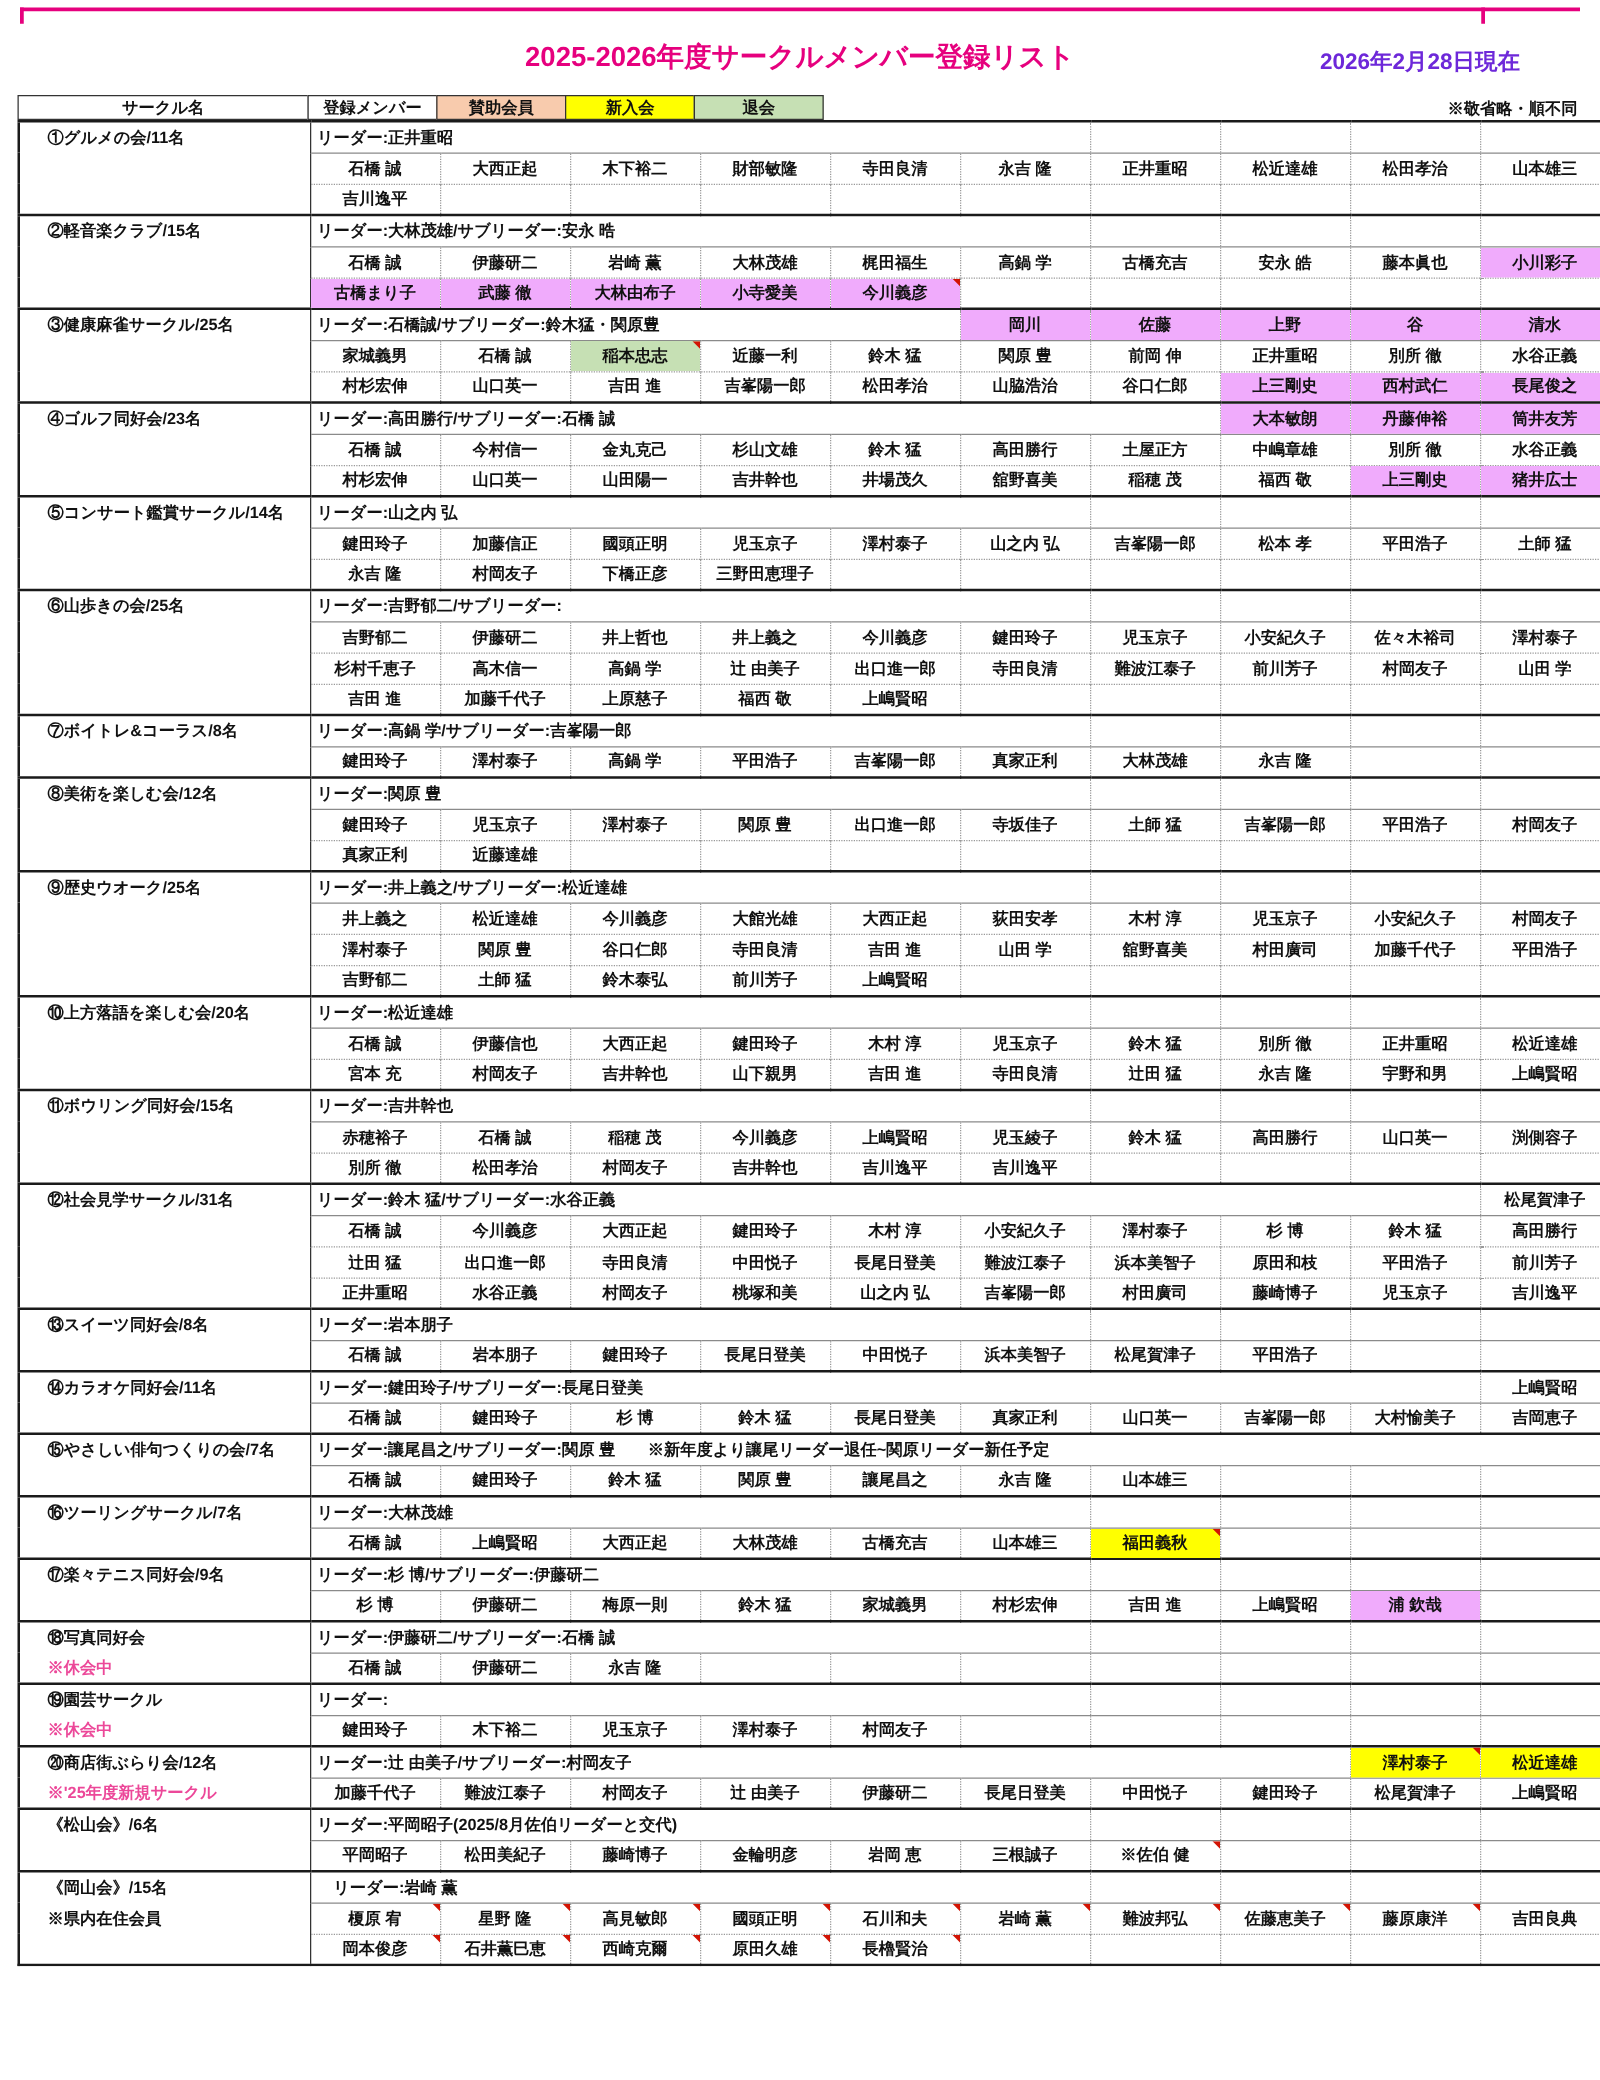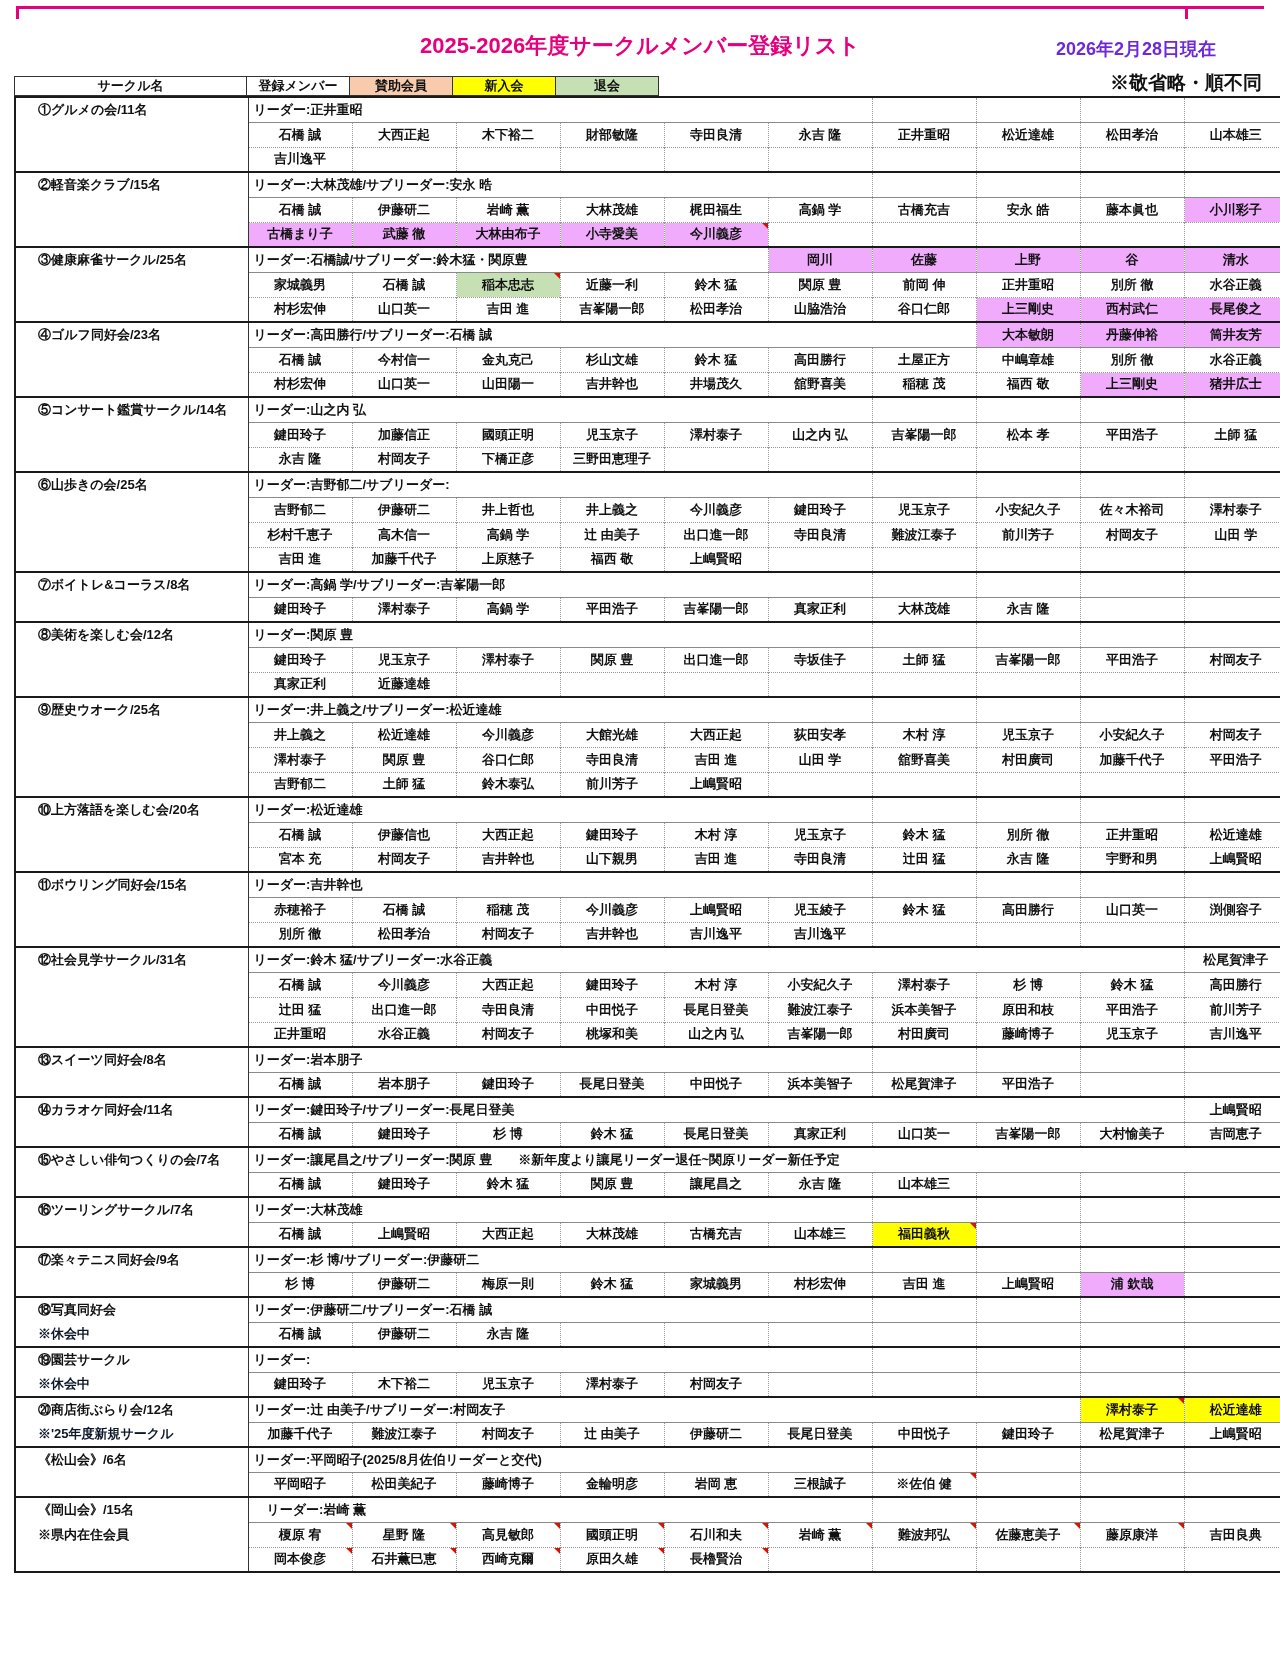--- a/index.html
+++ b/index.html
@@ -14,34 +14,34 @@
   .main-title{position:absolute;left:0;right:0;top:10px;text-align:center;font-size:22px;color:#e6007e;letter-spacing:0;}
   .asof-date{position:absolute;right:50px;top:16px;font-size:18px;color:#6d28d9;}
   
   .hdr-row{display:flex;align-items:flex-end;height:27px;font-size:13px;}
   .hdr-box{border:1.5px solid #333;border-right-width:1px;display:flex;align-items:center;justify-content:center;box-sizing:border-box;background:#fff;}
   .hb0{width:233px;border-right:1.5px solid #333;}
   .hb{width:104px;margin-left:-1px;}
   .hb-support{background:#f8cbad;}
   .hb-new{background:#ffff00;}
   .hb-withdraw{background:#c6e0b4;}
-  .hdr-note{flex:1;display:flex;align-items:center;justify-content:flex-end;padding-right:4px;font-size:19px;}
+  .hdr-note{flex:1;display:flex;align-items:center;justify-content:flex-end;padding-right:4px;font-size:13px;}
   
   table{border-collapse:collapse;table-layout:fixed;width:1273px;border:2px solid #1a1a1a;}
   td{height:25px;font-size:13px;font-weight:bold;text-align:center;padding:0 1px;overflow:hidden;white-space:nowrap;position:relative;box-sizing:border-box;}
   .leader-row td{border-top:2px solid #1a1a1a;}
   .member-row td.mc{border-top:1px dotted #999;}
   .member-row.first td.mc{border-top:1px solid #8a8a8a;}
   td.mc{border-left:1px dotted #999;}
   td.c0{border-right:1.5px solid #333;text-align:left;padding-left:22px;}
   td.leader{text-align:left;padding-left:5px;border-left:1.5px solid #333;}
   .bg-p{background:#f0abfc;}
   .bg-y{background:#ffff00;}
   .bg-g{background:#c6e0b4;}
-  .red{color:#0f172a;}
+  .red{color:#ec4899;}
   td.m::after{content:"";position:absolute;top:0;right:0;width:0;height:0;border-top:6px solid #d21404;border-left:6px solid transparent;}
 </style>
 </head>
 <body>
 
 <div class="sheet">
   <div class="top-rule">
     <span class="tick tick-l"></span>
     <span class="tick tick-r"></span>
   </div>

